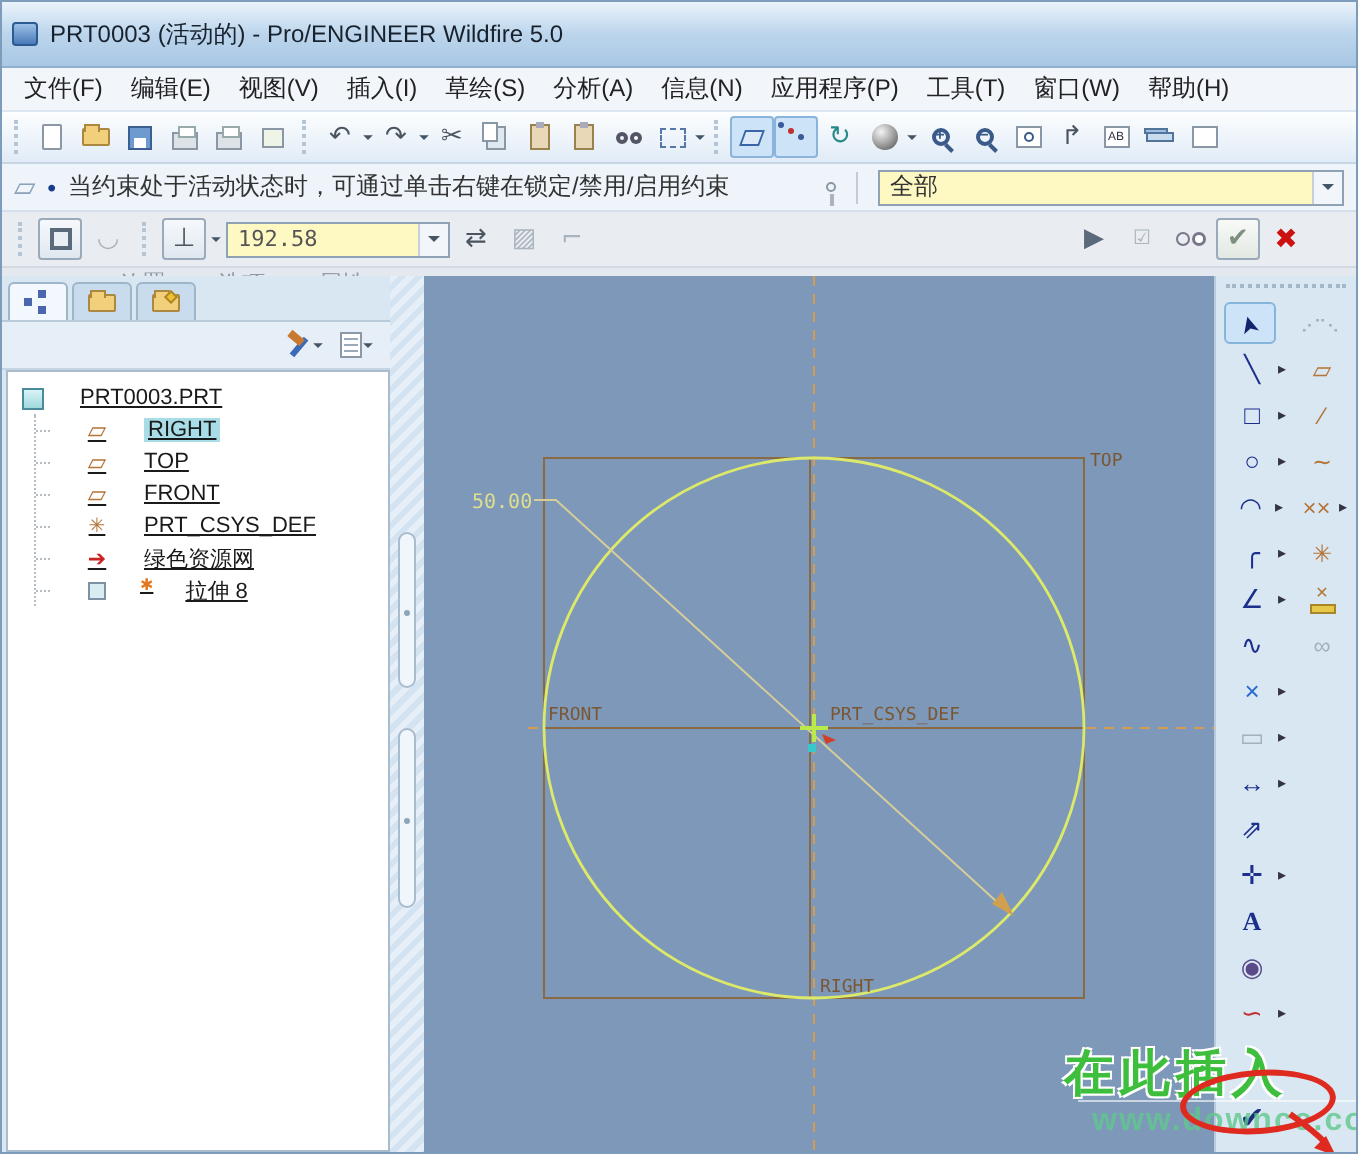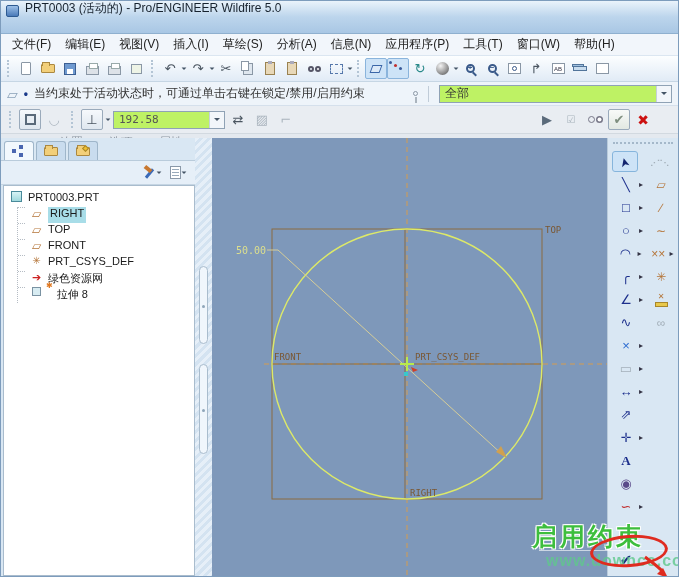--- a/index.html
+++ b/index.html
@@ -2,21 +2,21 @@
 <html><head>
 <meta charset="utf-8">
 <style>
   html,body{margin:0;padding:0;background:#666;}
   .window{position:relative;width:679px;height:577px;overflow:hidden;background:#eef3f8;
     font-family:"Liberation Sans","DejaVu Sans",sans-serif;font-size:12px;color:#222;
     border:1px solid #7d9cbc;box-sizing:border-box;}
   *{box-sizing:border-box;}
 
   
-  .titlebar{height:20px;display:flex;align-items:flex-end;gap:6px;padding:16px 5px;
+  .titlebar{height:20px;display:flex;align-items:center;gap:6px;padding:16px 5px;
     background:linear-gradient(#eaf3fb,#bcd5ec 50%,#a9c7e4);border-bottom:1px solid #8fb0cf;}
   .win-icon{width:13px;height:12px;background:linear-gradient(#9cc0e8,#4a7ab8);border:1px solid #2d5a92;border-radius:2px;}
   .title-text{font-size:12px;color:#17222e;}
 
   
   .menubar{height:22px;display:flex;align-items:center;padding:0 4px;background:#f2f6fb;border-bottom:1px solid #dbe6f1;}
   .menu-item{padding:2px 7px;color:#222;cursor:default;}
 
   
   .toolbar{height:26px;display:flex;align-items:center;background:linear-gradient(#fcfeff,#e1ebf6);
@@ -60,21 +60,21 @@
   .ic-solid{width:11px;height:11px;border:2px solid #5a6a7a;background:#e8eef4;}
   .ic-plane-msg{font-size:14px;color:#8ba2b8;}
   .ic-probe{width:5px;height:5px;border:1.5px solid #8a97a5;border-radius:50%;position:relative;}
   .ic-probe::after{content:"";position:absolute;left:1px;top:5px;width:2px;height:6px;background:#aab4be;}
 
   
   .msgrow{height:24px;display:flex;align-items:center;background:#eef4fa;border-bottom:1px solid #d5e0ec;padding:0 6px;gap:6px;}
   .msg-bullet{color:#1a3a8a;font-weight:bold;}
   .msg-text{color:#333;}
   .vr{width:1px;height:16px;background:#c0ccd8;margin:0 4px;}
-  .combo{background:#bef264;border:1px solid #8fa2b5;height:18px;display:flex;align-items:center;padding-left:5px;color:#333;}
+  .combo{background:#fef9c3;border:1px solid #8fa2b5;height:18px;display:flex;align-items:center;padding-left:5px;color:#333;}
   .combo .cval{flex:1;font-size:12px;}
   .carr{width:15px;height:100%;border-left:1px solid #c5d0da;display:flex;align-items:center;justify-content:center;background:#f2f6fa;}
   .spacer{flex:1;}
 
   
   .dashrow{height:28px;display:flex;align-items:center;background:#e9edf2;border-bottom:1px solid #d2d9e0;padding:0 4px;gap:2px;}
   .tb.pressed{border-color:#9aaabb;background:linear-gradient(#f6f9fc,#dfe7ef);}
   .tb.disabled .glyph{color:#aab4be;}
   .dash-combo{width:112px;height:18px;}
   .dash-combo .cval{color:#555;font-family:"DejaVu Sans Mono",monospace;font-size:11px;}
@@ -96,21 +96,21 @@
   .ico-mtree{width:4px;height:4px;background:#4a66b0;box-shadow:7px -4px 0 #4a66b0,7px 4px 0 #4a66b0;margin-right:7px;margin-left:-4px;}
   .star{position:absolute;right:1px;top:-2px;width:5px;height:5px;background:#f0c030;transform:rotate(45deg);border:1px solid #a8862a;}
   .phead{height:25px;display:flex;align-items:center;padding:0 8px;background:#e6eff8;border-top:1px solid #b9cbdb;border-bottom:1px solid #c5d5e3;}
   .phead-title{font-weight:bold;color:#333;margin-top:48px;}
   .ico-wrench{width:14px;height:14px;position:relative;}
   .ico-wrench::before{content:"";position:absolute;left:6px;top:2px;width:3px;height:11px;background:#3a6ab8;transform:rotate(40deg);}
   .ico-wrench::after{content:"";position:absolute;left:2px;top:1px;width:8px;height:4px;background:#c87830;transform:rotate(40deg);}
   .ico-page{width:11px;height:13px;background:#fff;border:1px solid #8a98a8;padding:2px 1px;display:flex;flex-direction:column;gap:2px;}
   .ico-page i{height:1px;background:#9ab;display:block;}
   .tree{flex:1;background:#fff;border:1px solid #a9bccd;margin-left:2px;overflow:hidden;padding:5px 2px 0 5px;font-size:11px;color:#1a1a1a;}
-  .trow{display:flex;gap:4px;height:16px;white-space:nowrap;}
+  .trow{display:flex;align-items:center;gap:16px;height:16px;white-space:nowrap;text-decoration:underline;}
   .tch{margin-left:8px;border-left:1px dotted #b5bcc4;}
   .tch .trow::before{content:"";width:7px;border-top:1px dotted #b5bcc4;}
   .tico{width:15px;display:inline-flex;justify-content:center;font-size:12px;}
   .ico-part{width:11px;height:11px;background:linear-gradient(#d8f4f6,#9fd8dc);border:1px solid #4a8a9a;}
   .tico.plane{color:#b5763a;}
   .tico.csysc{color:#b5763a;font-size:10px;}
   .tico.ins{color:#cc2222;font-size:11px;}
   .ico-ext{width:9px;height:9px;border:1px solid #7a92a2;background:#d8ecf2;display:inline-block;}
   .ast{color:#e07820;font-size:8px;margin:-6px 0 0 -2px;font-style:normal;}
   .hl{background:#a8dde8;padding:0 2px;}
@@ -514,21 +514,21 @@
         <span class="rc1 redg">∽</span>
         <span class="rfly">▸</span>
       </div>
       <div class="rgap"></div>
       <div class="rrow">
         <span class="rc1"><span class="done-glyph">✔</span></span>
       </div>
     </div>
   </div>
 
-  <div class="wm1">启用约束</div>
+  <div class="wm1">在此插入</div>
   <div class="wmline"></div>
   <div class="wm2">www.downcc.com</div>
 
   <div class="red-ellipse"></div>
   <svg class="red-arrow" width="45" height="23">
     <path d="M10,2 C18,8 24,12 28,17" fill="none" stroke="#df2b1f" stroke-width="3"></path>
     <polygon points="33,23 22,19 28,13" fill="#df2b1f"></polygon>
   </svg>
 
 </div>

